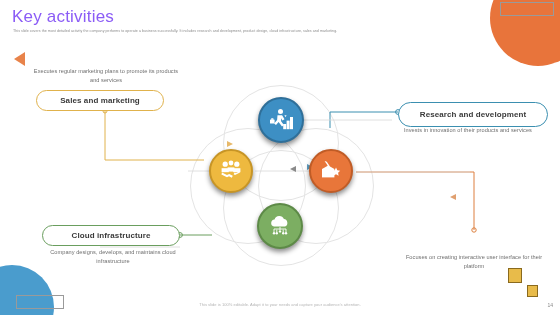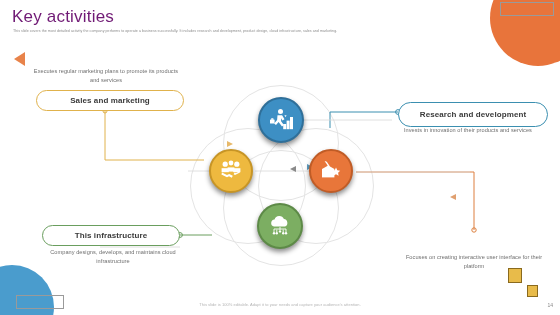--- a/index.html
+++ b/index.html
@@ -41,21 +41,21 @@
     position:absolute;left:14px;top:52px;
     width:0;height:0;
     border-top:7px solid transparent;
     border-bottom:7px solid transparent;
     border-right:11px solid #e8834a;
   }
 
   
   .title{
     position:absolute;left:12px;top:7px;
-    font-size:17px;color:#701a75;font-weight:400;
+    font-size:17px;color:#8b5cf6;font-weight:400;
     letter-spacing:.2px;
   }
   .subtitle{
     position:absolute;left:13px;top:29px;width:420px;
     font-size:3.6px;color:#8c8c8c;line-height:1.5;
     letter-spacing:.05px;
   }
 
   
   .wires{position:absolute;left:0;top:0;width:560px;height:315px;}
@@ -63,21 +63,21 @@
   
   .pill{
     position:absolute;
     border-radius:999px;
     background:#fff;
     display:flex;align-items:center;justify-content:center;
     font-size:8px;font-weight:bold;letter-spacing:.1px;
     color:#3a3a3a;
     box-sizing:border-box;
   }
-  .pill.sales{left:36px;top:90px;width:148px;height:21px;border:1.4px solid #e0b24c;}
+  .pill.sales{left:36px;top:90px;width:128px;height:21px;border:1.4px solid #e0b24c;}
   .pill.rnd{left:398px;top:102px;width:150px;height:25px;border:1.4px solid #3b8fb0;}
   .pill.cloud{left:42px;top:225px;width:138px;height:21px;border:1.4px solid #6a9e5e;}
   .pill.pdesign{left:404px;top:230px;width:140px;height:21px;border:1.4px solid #dd7f3e;}
 
   .desc{
     position:absolute;
     font-size:5.6px;color:#6e6e6e;line-height:1.55;
     text-align:center;letter-spacing:.05px;
   }
   .desc.sales{left:33px;top:67px;width:146px;}
@@ -232,21 +232,21 @@
       </svg>
     </span>
   </div>
 
   <div class="desc sales">Executes regular marketing plans to promote its products and services</div>
   <div class="pill sales">Sales and marketing</div>
 
   <div class="pill rnd">Research and development</div>
   <div class="desc rnd">Invests in innovation of their products and services</div>
 
-  <div class="pill cloud">This infrastructure</div>
+  <div class="pill cloud">Cloud infrastructure</div>
   <div class="desc cloud">Company designs, develops, and maintains cloud infrastructure</div>
 
   <div class="desc pdesign">Focuses on creating interactive user interface for their platform</div>
 
   <div class="footer-note">This slide is 100% editable. Adapt it to your needs and capture your audience's attention.</div>
   <div class="page-num">14</div>
 
 </div>
 
 </body></html>

